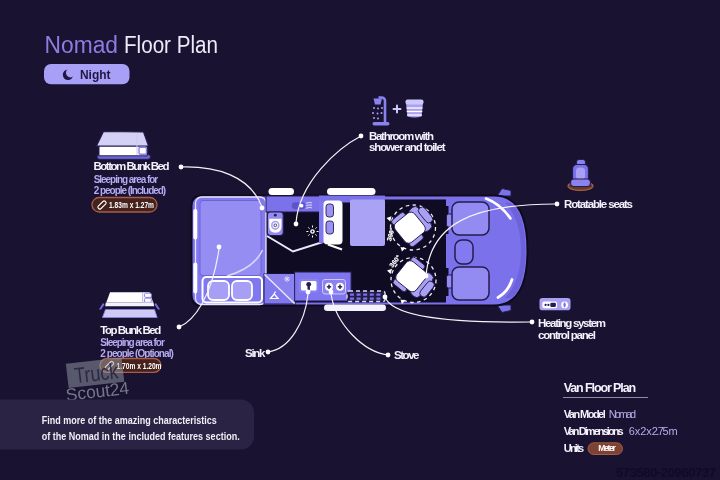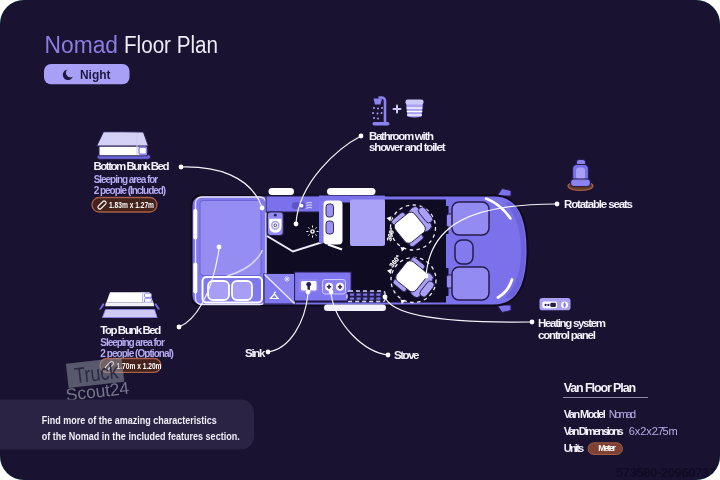--- a/index.html
+++ b/index.html
@@ -1,16 +1,16 @@
 <!DOCTYPE html>
 <html><head>
 <meta charset="utf-8">
 <style>
   html,body{margin:0;padding:0;background:#fff;}
-  #stage{position:relative;width:720px;height:480px;overflow:hidden;background:#5eead4;border-radius:24px;}
+  #stage{position:relative;width:720px;height:480px;overflow:hidden;background:#5eead4;}
   svg text{font-family:"Liberation Sans",sans-serif;}
 </style>
 </head>
 <body>
 <div id="stage">
 <svg width="720" height="480" viewBox="0 0 720 480" xmlns="http://www.w3.org/2000/svg">
   <defs>
         <filter id="noop" x="-20%" y="-20%" width="140%" height="140%">
           <feGaussianBlur stdDeviation="0.02"></feGaussianBlur>
         </filter>

